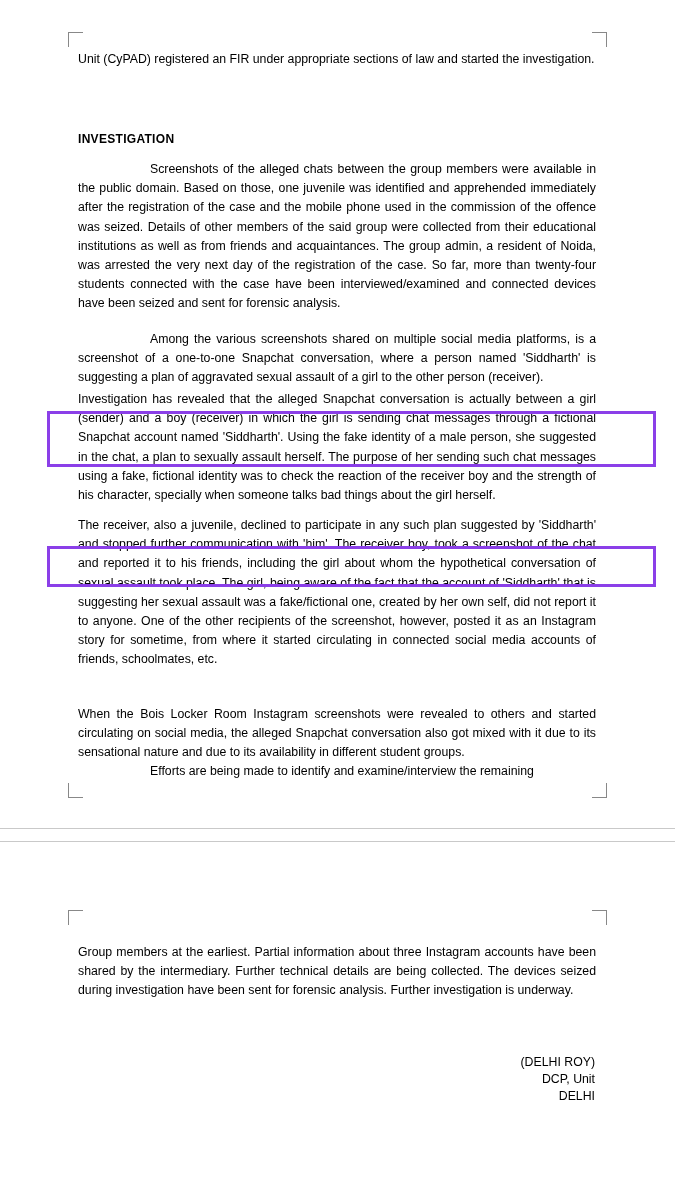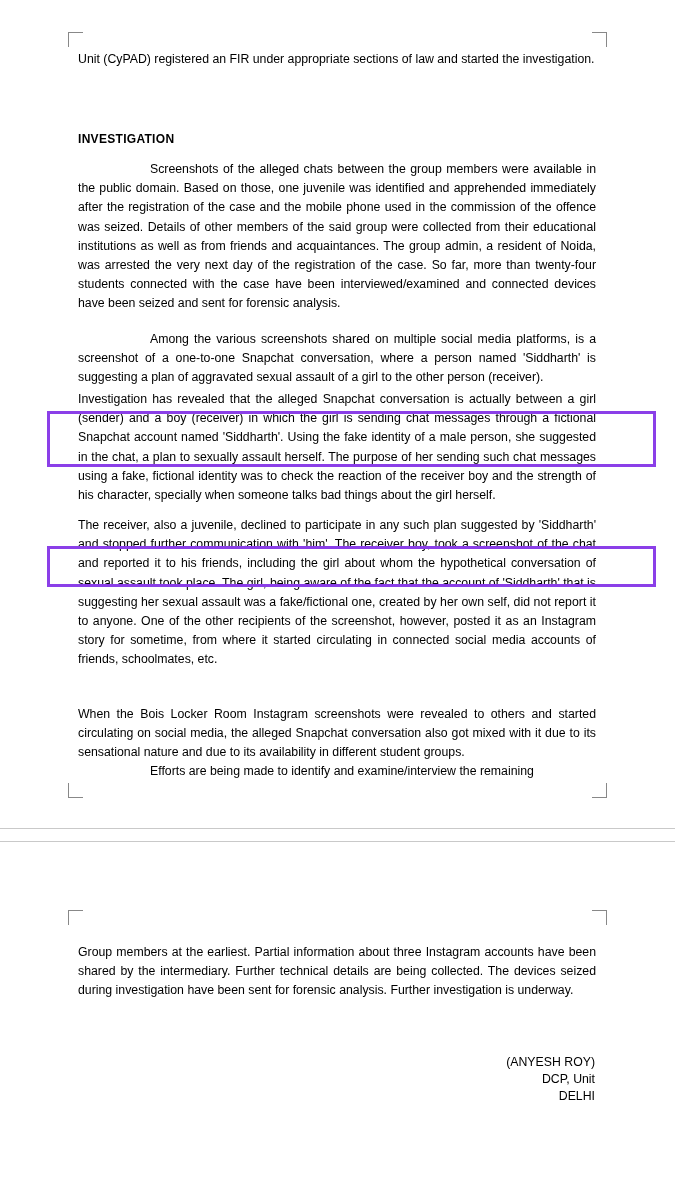--- a/index.html
+++ b/index.html
@@ -126,17 +126,17 @@
 
 <div class="page page2">
   <div class="crop tl" style="left:68px; top:68px;"></div>
   <div class="crop tr" style="left:592px; top:68px;"></div>
 
   <div class="content" style="top:101px;">
     <p>Group members at the earliest. Partial information about three Instagram accounts have been shared by the intermediary. Further technical details are being collected. The devices seized during investigation have been sent for forensic analysis. Further investigation is underway.</p>
   </div>
 
   <div class="sign" style="top:212px;">
-    <div>(ANYESH ROY)</div>
+    <div>(DELHI ROY)</div>
     <div>DCP, Unit</div>
     <div>DELHI</div>
   </div>
 </div>
 
 </body></html>

